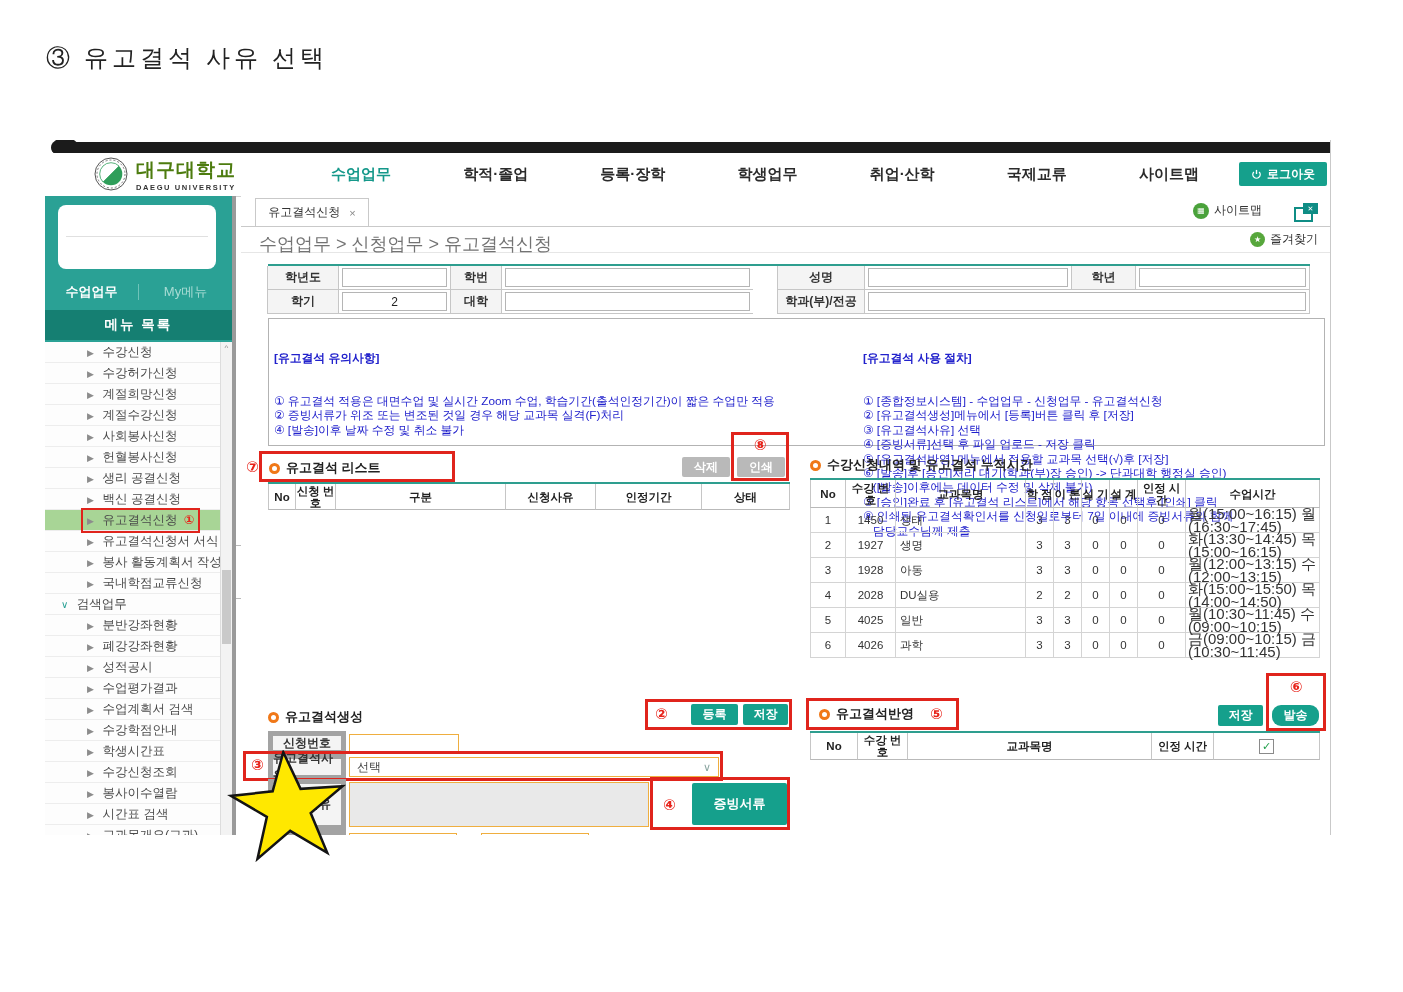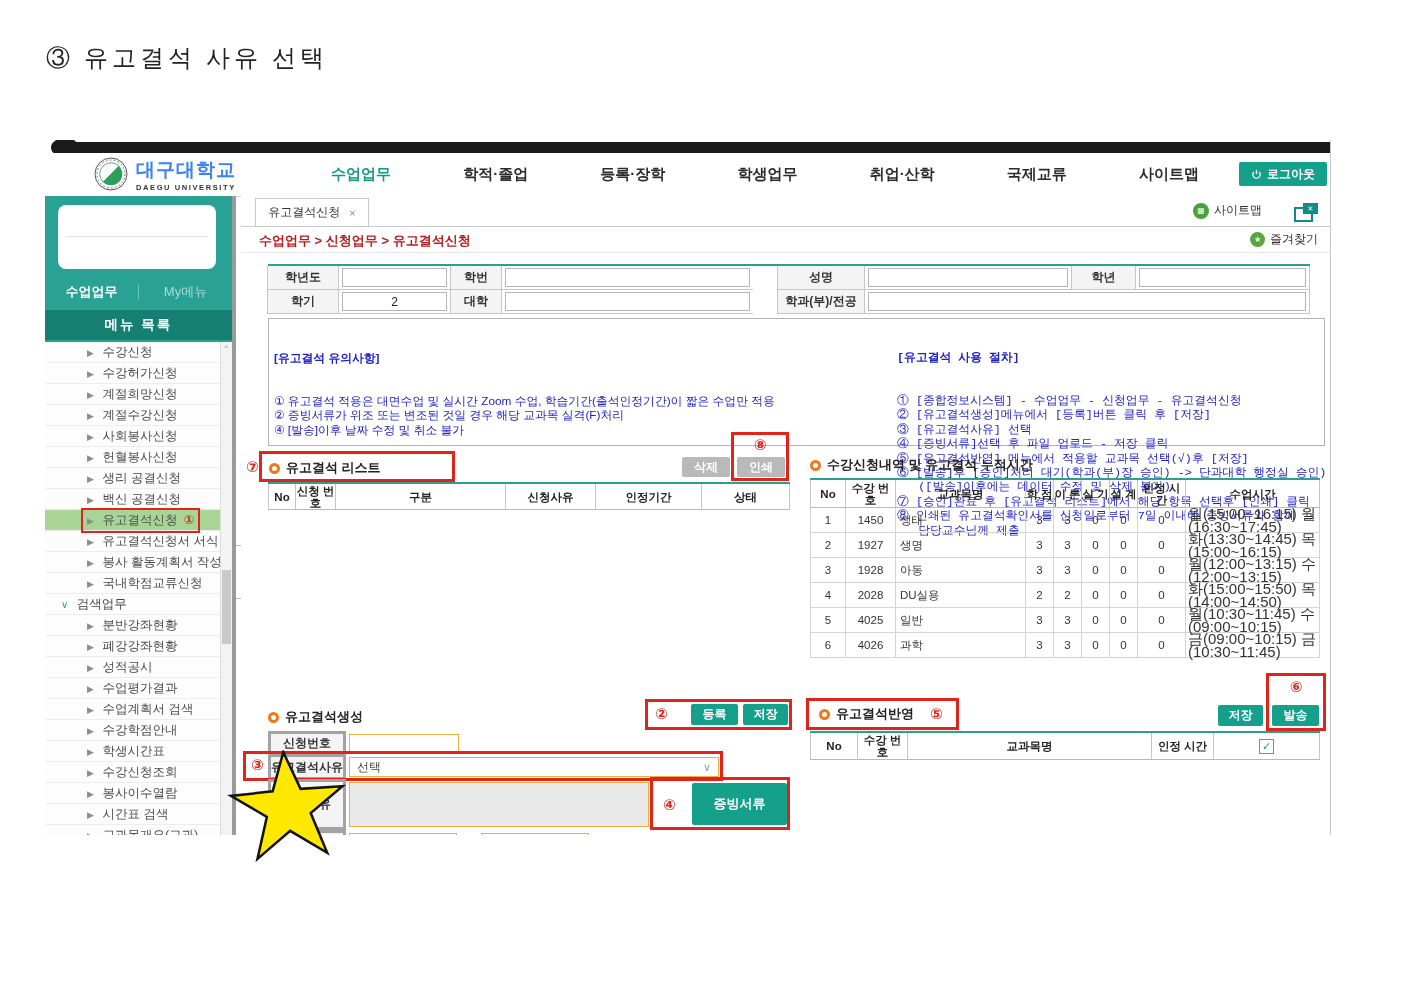--- a/index.html
+++ b/index.html
@@ -10,21 +10,21 @@
        font-size:24px;color:#222;letter-spacing:4px;}
   
   .app{position:absolute;left:45px;top:140px;width:1285px;height:695px;background:#fff;
        border-right:1px solid #c9c9c9;overflow:hidden;}
   .win-top{position:absolute;left:8px;right:0;top:2px;height:11px;background:#1b1b1b;border-radius:10px 0 0 10px;}
   .win-blob{position:absolute;left:6px;top:-2px;width:28px;height:19px;background:#1b1b1b;border-radius:50%;}
   
   .hdr{position:absolute;left:0;right:0;top:13px;height:43px;background:#fff;border-bottom:1px solid #d2d2d2;}
   .logo{position:absolute;left:48px;top:3px;display:flex;align-items:center;}
   .logo-txt{margin-left:7px;}
-  .uni-ko{font-size:19px;font-weight:bold;color:#3b82f6;letter-spacing:1px;}
+  .uni-ko{font-size:19px;font-weight:bold;color:#4d7c0f;letter-spacing:1px;}
   .uni-en{font-size:7.5px;font-weight:bold;color:#333;letter-spacing:1.6px;}
   .nav{position:absolute;left:250px;top:0;width:940px;height:43px;display:flex;justify-content:space-around;align-items:center;}
   .nav-it{font-size:15px;font-weight:bold;color:#2b2b2b;cursor:pointer;}
   .nav-it.active{color:#15988a;}
   .logout{position:absolute;right:3px;top:9px;width:88px;height:24px;background:#15a08c;color:#fff;
        font-size:12px;font-weight:bold;display:flex;align-items:center;justify-content:center;gap:5px;border-radius:2px;}
   
   .sidebar{position:absolute;left:0;top:56px;width:187px;height:639px;background:#2aa195;}
   .login-box{position:absolute;left:13px;top:9px;width:158px;height:64px;background:#fff;border-radius:8px;}
   .login-box .ln{position:absolute;left:8px;right:8px;top:31px;border-top:1px solid #e0e0e0;}
@@ -58,40 +58,40 @@
        background:#fff;display:flex;align-items:center;justify-content:center;gap:9px;font-size:12px;color:#333;}
   .tab .x{color:#888;font-size:11px;cursor:pointer;}
   .sitemap{position:absolute;right:68px;top:6px;display:flex;align-items:center;gap:5px;font-size:12px;color:#333;cursor:pointer;}
   .gbadge{width:16px;height:16px;border-radius:50%;background:#4aa23b;color:#fff;font-size:8px;
        display:flex;align-items:center;justify-content:center;}
   .winicon{position:absolute;right:10px;top:7px;width:26px;height:17px;cursor:pointer;}
   .winicon .b1{position:absolute;left:0;top:4px;width:15px;height:11px;border:2px solid #0f8d85;background:#fff;}
   .winicon .b2{position:absolute;left:9px;top:0;width:15px;height:11px;background:#0f8d85;color:#fff;
        font-size:7px;text-align:center;line-height:11px;}
   .crumbrow{position:absolute;left:0;right:0;top:30px;height:26px;border-bottom:1px solid #e6e6e6;}
-  .crumb{position:absolute;left:18px;top:6px;font-size:13px;font-weight:bold;color:#b91c1c;}
+  .crumb{position:absolute;left:18px;top:6px;font-size:18px;font-weight:normal;color:#737373;}
   .fav{position:absolute;right:12px;top:5px;display:flex;align-items:center;gap:5px;font-size:12px;color:#333;cursor:pointer;}
   .gstar{width:15px;height:15px;border-radius:50%;background:#57a73c;color:#fff;font-size:8px;
        display:flex;align-items:center;justify-content:center;}
   
   .sform{position:absolute;left:27px;top:68px;width:1042px;border-top:2px solid #2e9e8f;}
   .frow{display:flex;height:24px;}
   .fcell{border:1px solid #c6c6c6;border-top:none;margin-left:-1px;box-sizing:border-box;
        display:flex;align-items:center;justify-content:center;}
   .flabel{background:#f4f4f4;font-weight:bold;color:#333;font-size:12px;}
   .fspacer{border:none;background:#fff;}
   .finput{margin:2px 3px;height:17px;border:1px solid #b5b5b5;background:#fff;flex:1;
        display:flex;align-items:center;justify-content:center;font-size:12px;color:#222;}
   .fwrap{border:1px solid #c6c6c6;border-top:none;margin-left:-1px;box-sizing:border-box;display:flex;}
   
   .notice{position:absolute;left:27px;top:122px;width:1057px;height:128px;border:1px solid #b3b3b3;box-sizing:border-box;}
   .ncol{position:absolute;top:3px;font-size:11.8px;line-height:14.4px;color:#2121cc;white-space:pre-wrap;}
   .ncol .ntitle{font-weight:bold;}
   .nleft{left:5px;width:585px;}
-  .nright{left:628px;width:460px;font-family:Liberation Mono, monospace;}
+  .nright{left:594px;width:460px;}
   
   .stitle{display:flex;align-items:center;gap:6px;font-size:13px;font-weight:bold;color:#222;}
   .bullet{width:5px;height:5px;border:3px solid #f07818;border-radius:50%;background:#fff;display:inline-block;}
   .redbox{position:absolute;border:3px solid #e0241c;box-sizing:border-box;pointer-events:none;}
   .rnum{color:#e8231a;font-weight:bold;font-size:15px;font-family:"DejaVu Sans",sans-serif;}
   
   .tealbtn{background:#15a08c;color:#fff;font-weight:bold;font-size:12px;border-radius:2px;
        display:flex;align-items:center;justify-content:center;cursor:pointer;}
   .graybtn{background:#b9b9b9;color:#fff;font-weight:bold;font-size:12px;border-radius:2px;
        display:flex;align-items:center;justify-content:center;cursor:pointer;}
@@ -101,21 +101,21 @@
       display:flex;align-items:center;justify-content:center;text-align:center;
       font-weight:bold;font-size:11.5px;line-height:12px;color:#222;}
   .th:first-child{border-left:1px solid #c6c6c6;}
   .tr{display:flex;}
   .td{border-right:1px solid #d4d4d4;border-bottom:1px solid #d4d4d4;box-sizing:border-box;
       display:flex;align-items:center;justify-content:center;text-align:center;font-size:11.5px;color:#333;}
   .td:first-child{border-left:1px solid #d4d4d4;}
   .td.left{justify-content:flex-start;padding-left:4px;}
   .td.time{font-size:15px;line-height:13px;text-align:left;justify-content:flex-start;padding:1px 2px;}
   
-  .glabel{position:absolute;background:#f4f4f4;border:3px solid #a3a3a3;box-sizing:border-box;
+  .glabel{position:absolute;background:#f4f4f4;border:5px solid #a3a3a3;box-sizing:border-box;
       display:flex;align-items:center;justify-content:center;font-weight:bold;font-size:12px;color:#333;}
   .oinput{position:absolute;border:1px solid #efae3f;background:#fff;box-sizing:border-box;}
   .oselect{position:absolute;border:1px solid #efae3f;background:#fff;box-sizing:border-box;
       display:flex;align-items:center;padding-left:7px;font-size:12px;color:#444;cursor:pointer;}
   .oselect .chev{position:absolute;right:7px;color:#8aa5a0;font-size:11px;}
   .otext{position:absolute;border:1px solid #efae3f;background:#e9e9e9;box-sizing:border-box;}
   .tilde{position:absolute;font-size:12px;color:#333;font-weight:bold;}
   .chk{width:13px;height:13px;border:1px solid #8a8a8a;background:#fff;color:#1e9e48;font-size:11px;
       line-height:12px;font-weight:bold;text-align:center;cursor:pointer;}
   .star-annot{position:absolute;left:228px;top:750px;z-index:60;}
@@ -602,21 +602,21 @@
       
     </div>
 
     <div class="abs stitle" style="left:578px;top:509px;">
       <span class="bullet"></span>
       <span>유고결석반영</span>
       <span class="rnum" style="margin-left:10px;">⑤</span>
     </div>
     <div class="redbox" style="left:565px;top:502px;width:153px;height:32px;"></div>
     <div class="abs tealbtn" style="left:977px;top:509px;width:45px;height:21px;">저장</div>
-    <div class="abs tealbtn" style="left:1031px;top:509px;width:47px;height:21px;">발송</div>
+    <div class="abs tealbtn" style="left:1031px;top:509px;width:47px;height:21px;border-radius:9px;">발송</div>
     <div class="redbox" style="left:1025px;top:477px;width:60px;height:58px;">
       <div style="text-align:center;margin-top:2px;" class="rnum">⑥</div>
     </div>
     <div class="abs thead" style="left:569px;top:535px;width:510px;height:29px;">
       <div class="th" style="width:48px;">No</div>
       <div class="th" style="width:50px;">수강 번호</div>
       <div class="th" style="width:244px;">교과목명</div>
       <div class="th" style="width:62px;">인정 시간</div>
       <div class="th" style="width:106px;">
         <span class="chk">✓</span>

